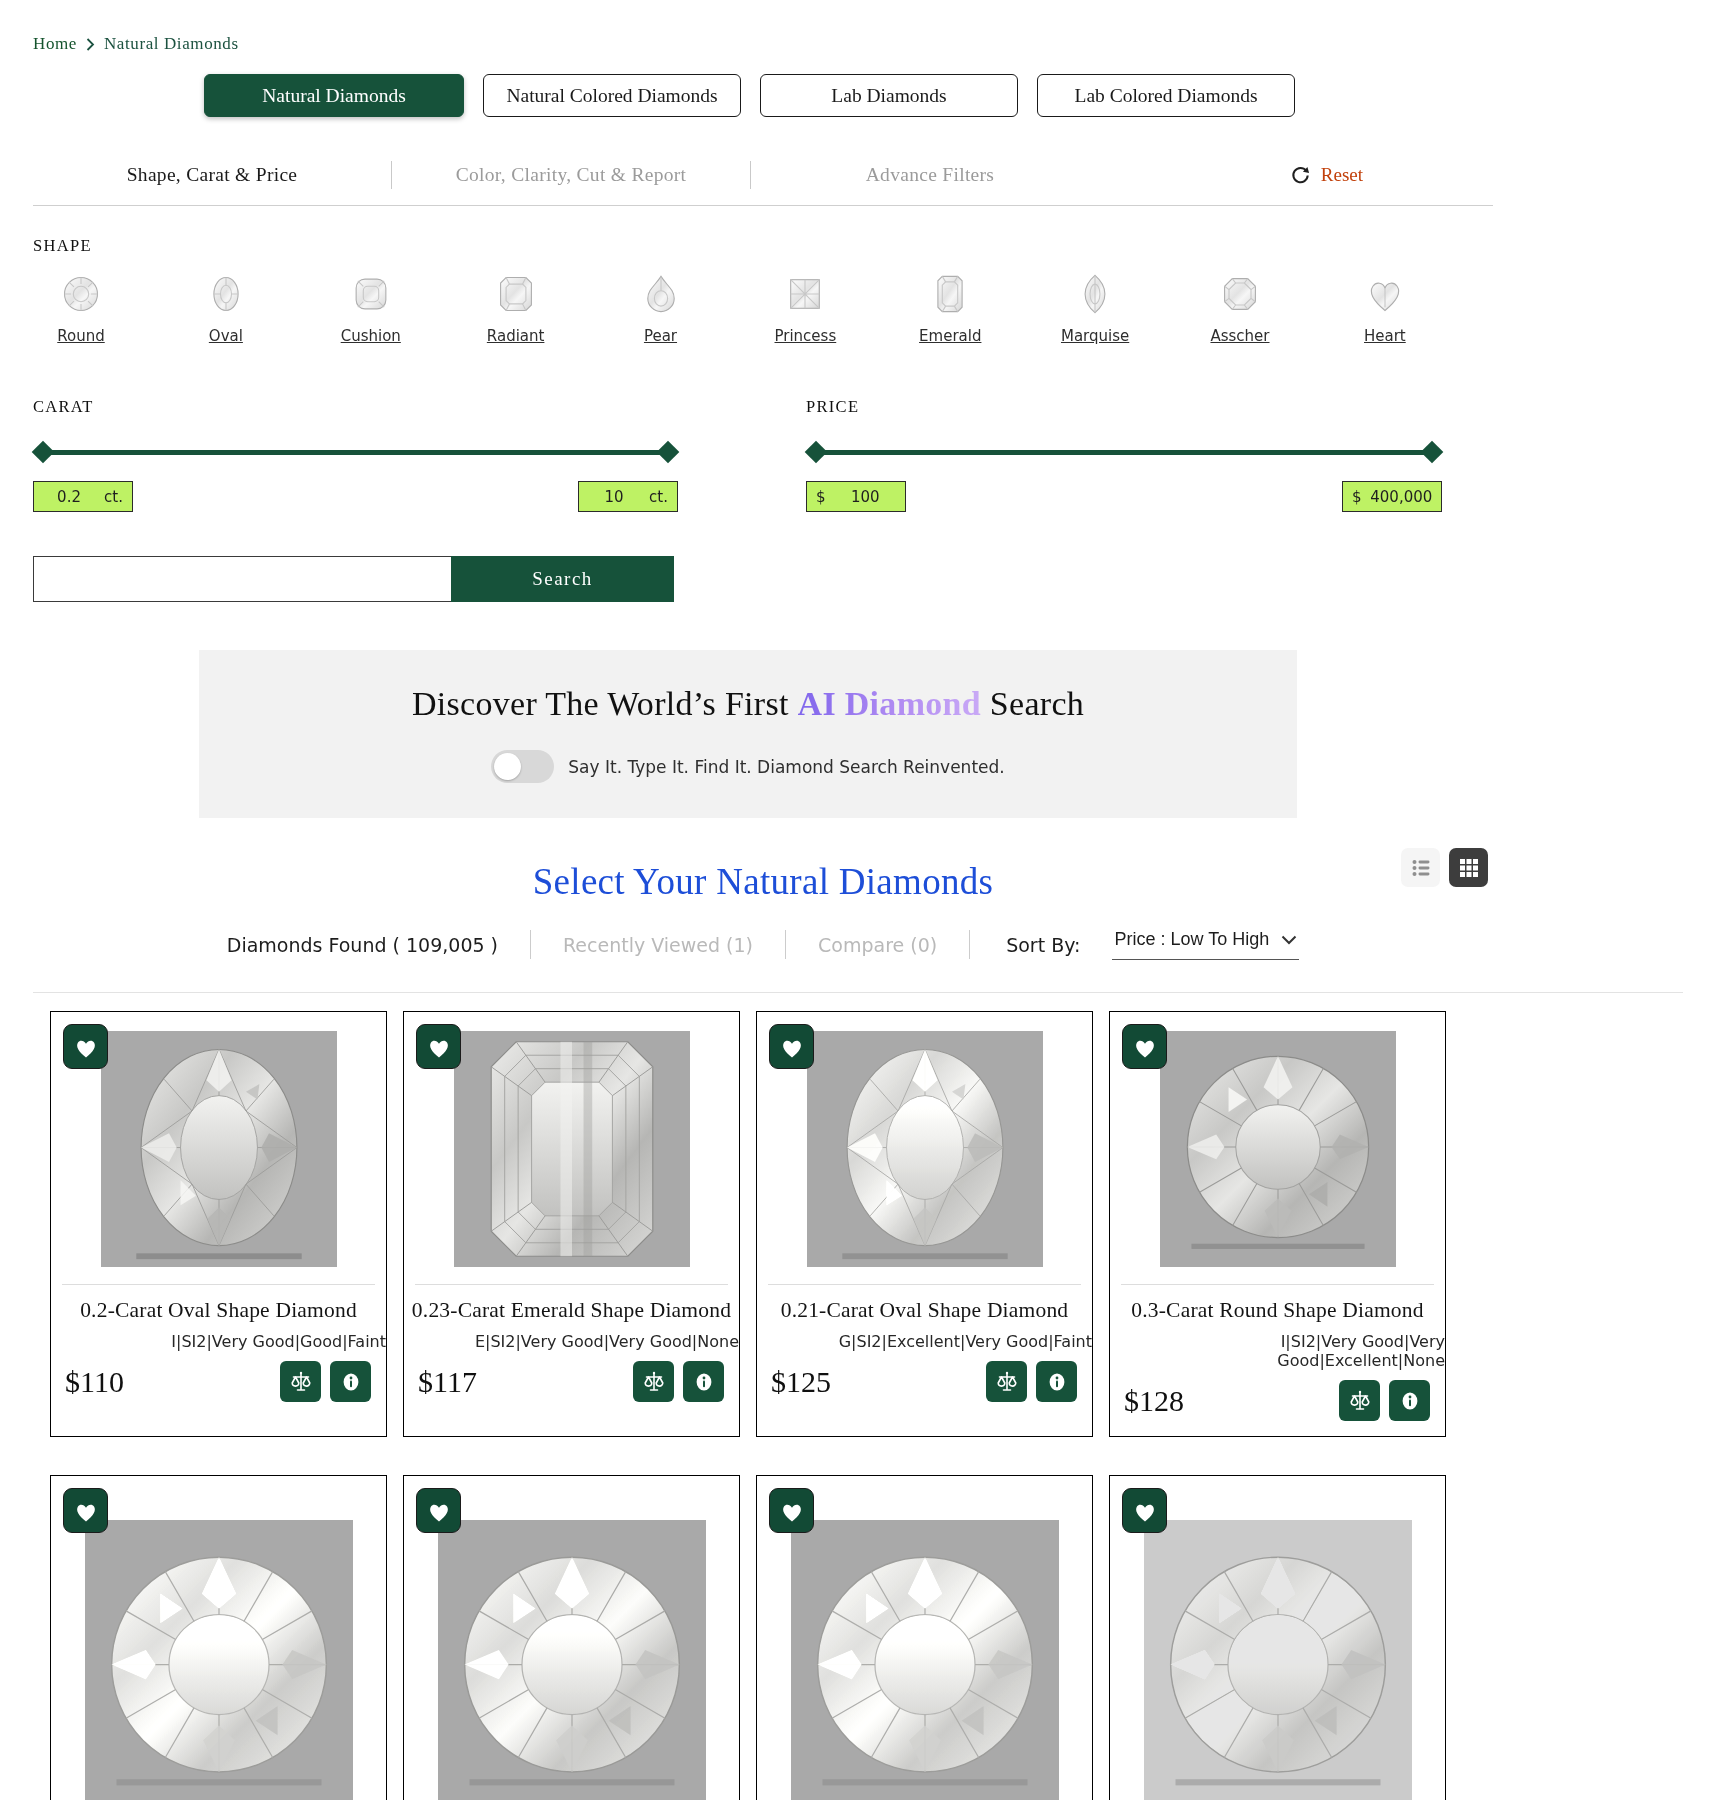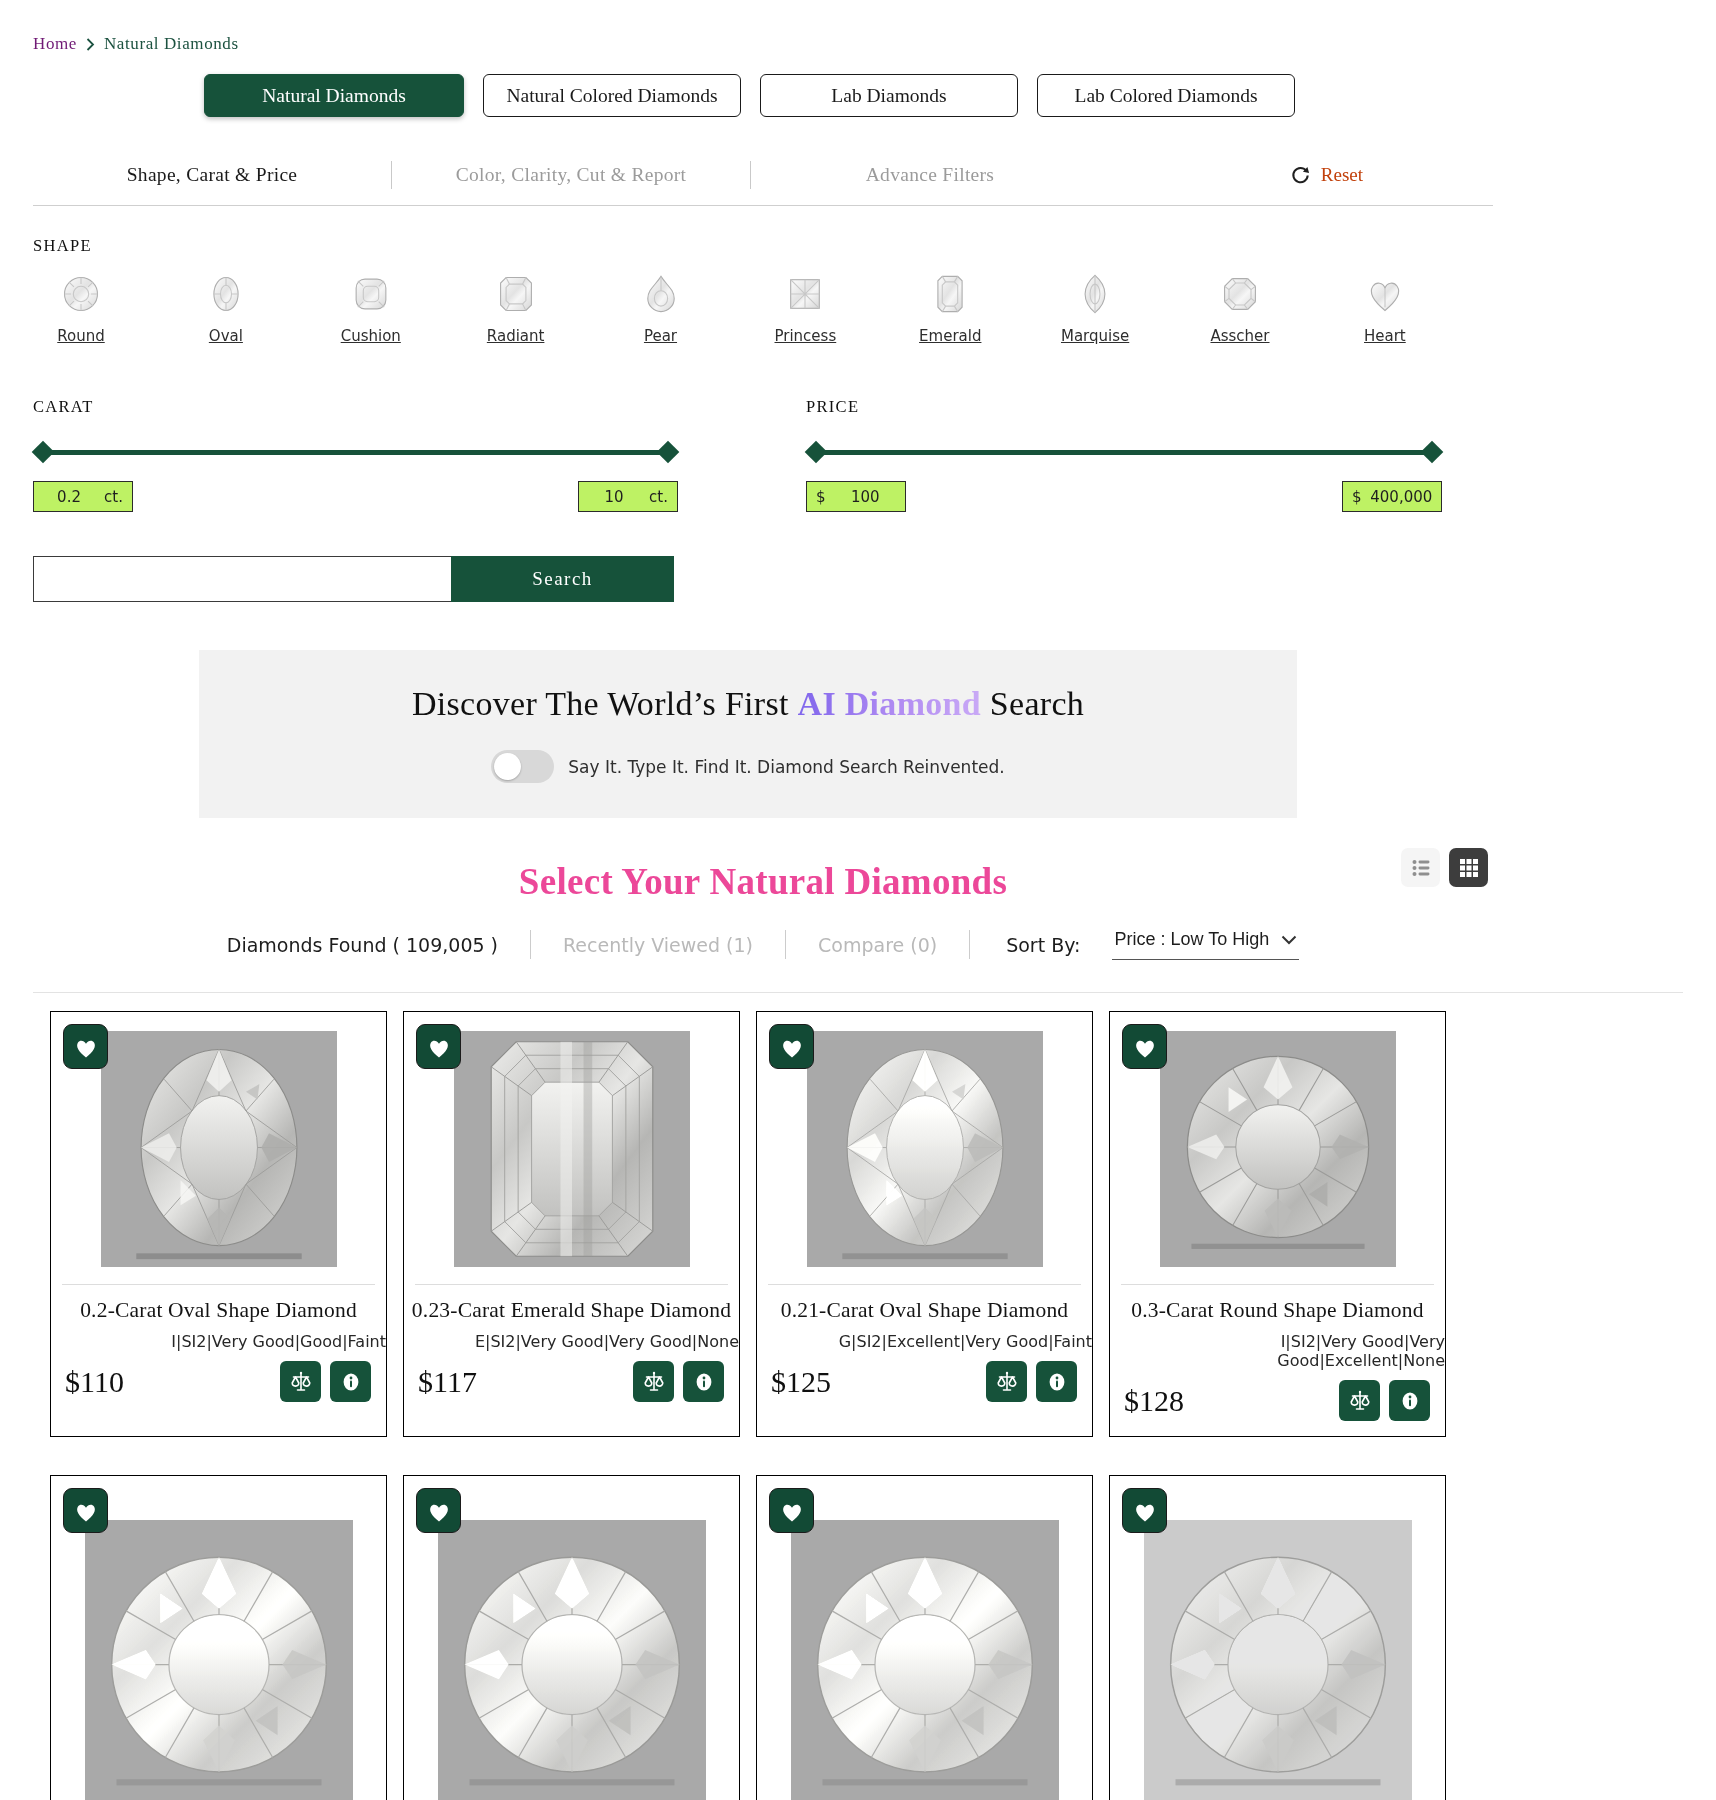--- a/index.html
+++ b/index.html
@@ -5,21 +5,21 @@
   :root{
     --accent-green:#16523a; --heart-green:#124a35; --banner-bg:#f2f2f2; --image-bg:#a9a9a9;
   }
   *{margin:0;padding:0;box-sizing:border-box;}
   body{background:#fff;font-family:"DejaVu Sans","Liberation Sans",sans-serif;}
   .page{width:1716px;height:1800px;overflow:hidden;background:#fff;position:relative;}
   .inner{width:1460px;margin-left:33px;}
 
   
   .breadcrumb{padding-top:34px;display:flex;align-items:center;gap:9px;font-family:"Liberation Serif","DejaVu Serif",serif;font-size:17px;color:#1c5240;letter-spacing:.6px;}
-  .breadcrumb a{color:#701a75;text-decoration:none;cursor:pointer;}
+  .breadcrumb a{color:#14532d;text-decoration:none;cursor:pointer;}
 
   
   .cat-tabs{margin-top:20px;display:flex;gap:19px;padding-left:171px;}
   .cat-tab{height:43px;border-radius:6px;font-family:"Liberation Serif","DejaVu Serif",serif;font-size:19.5px;background:#fff;border:1.5px solid #1a1a1a;color:#1a1a1a;cursor:pointer;}
   .cat-tab.w1{width:260px}.cat-tab.w2{width:258px}
   .cat-tab.active{background:var(--accent-green);border-color:var(--accent-green);color:#fff;box-shadow:0 2px 5px rgba(0,0,0,.25);}
 
   
   .filter-tabs{margin-top:44px;display:flex;align-items:center;border-bottom:1px solid #cfcfcf;padding-bottom:16px;}
   .ftab{width:358px;text-align:center;font-family:"Liberation Serif","DejaVu Serif",serif;font-size:19.5px;color:#9b9b9b;cursor:pointer;letter-spacing:.3px;}
@@ -61,21 +61,21 @@
   
   .ai-banner{margin-top:48px;width:1098px;margin-left:166px;background:var(--banner-bg);padding:35px 0 31px;text-align:center;}
   .ai-banner h2{font-family:"Liberation Serif","DejaVu Serif",serif;font-size:34px;font-weight:500;color:#111;letter-spacing:.3px;}
   .ai-grad{background:linear-gradient(90deg,#8066ec,#b18cf2 55%,#c9a9f6);-webkit-background-clip:text;background-clip:text;color:transparent;font-weight:600;}
   .ai-toggle-row{margin-top:27px;display:inline-flex;align-items:center;gap:14px;font-size:17px;color:#2f2f2f;}
   .toggle{width:63px;height:33px;border-radius:17px;background:#d8d8d8;position:relative;cursor:pointer;border:none;}
   .knob{position:absolute;left:3px;top:3px;width:27px;height:27px;background:#fff;border-radius:50%;box-shadow:0 1px 2px rgba(0,0,0,.25);}
 
   
   .results-head{margin-top:42px;position:relative;text-align:center;}
-  .results-head h1{font-family:"Liberation Serif","DejaVu Serif",serif;font-size:37px;font-weight:700;color:#ec4899;letter-spacing:.3px;margin-top:15px;}
+  .results-head h1{font-family:"Liberation Serif","DejaVu Serif",serif;font-size:37px;font-weight:400;color:#1d4ed8;letter-spacing:.3px;margin-top:15px;}
   .view-toggles{position:absolute;right:5px;top:-12px;display:flex;gap:9px;}
   .vbtn{width:39px;height:39px;border-radius:7px;border:none;display:flex;align-items:center;justify-content:center;cursor:pointer;}
   .vbtn.list{background:#f5f5f5;}
   .vbtn.grid{background:#3d3d3d;}
 
   
   .results-meta{margin-top:26px;display:flex;justify-content:center;align-items:center;gap:32px;font-size:19px;}
   .meta-strong{color:#1d1d1d;}
   .meta-gray{color:#b9b9b9;cursor:pointer;}
   .vbar{width:1px;height:29px;background:#ccc;}

